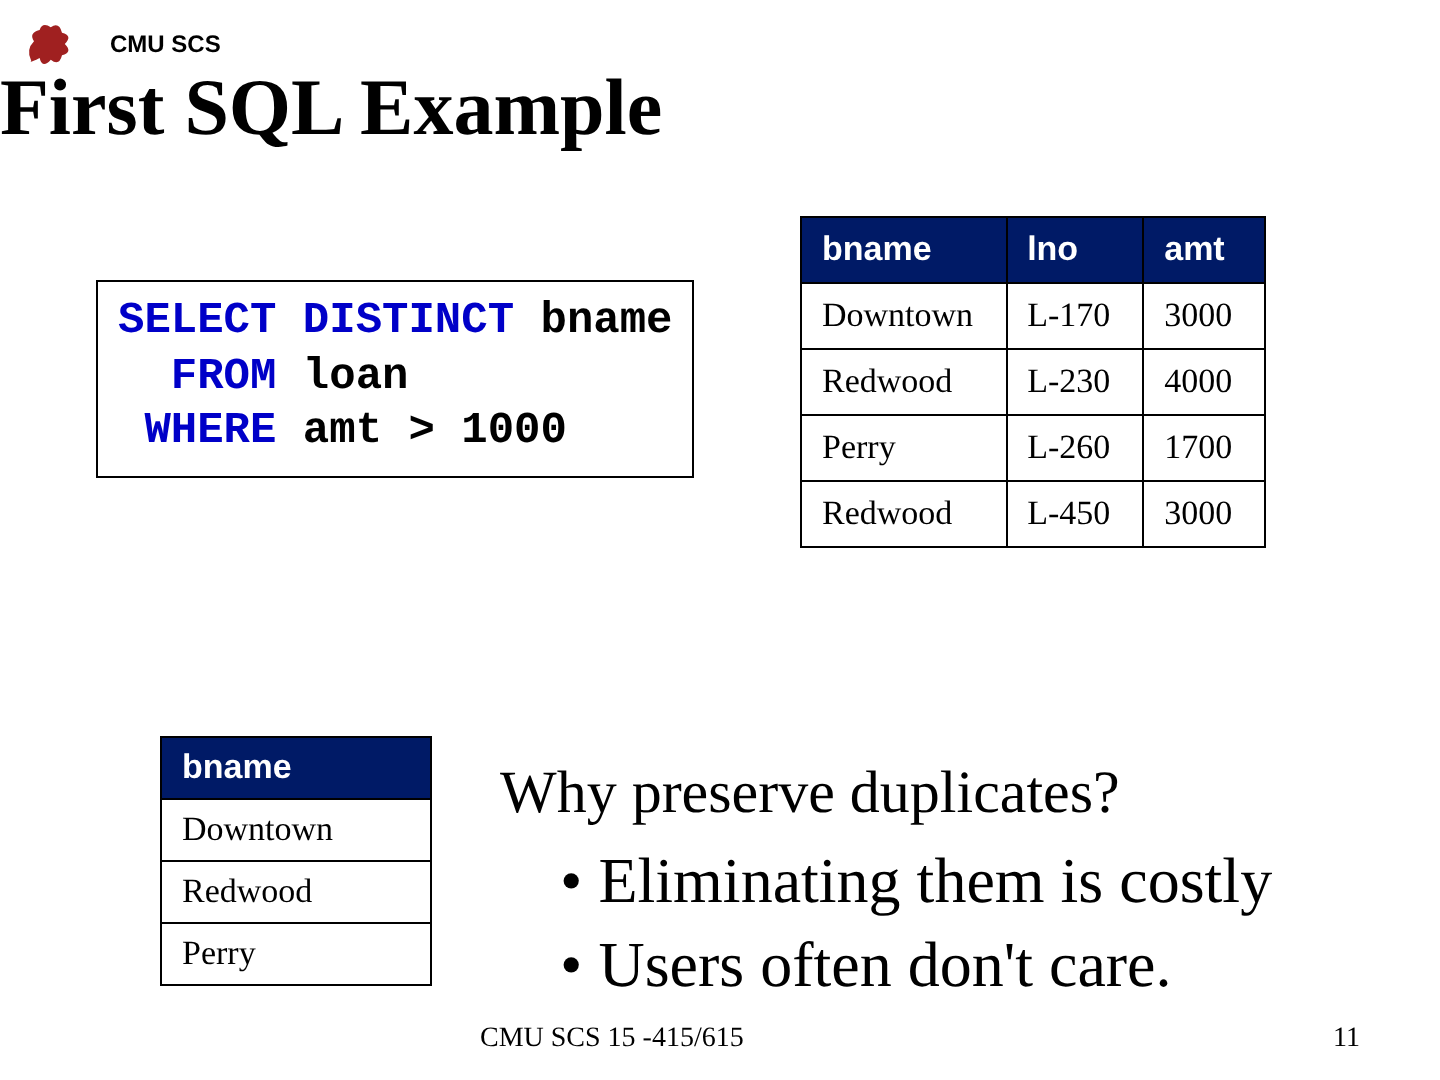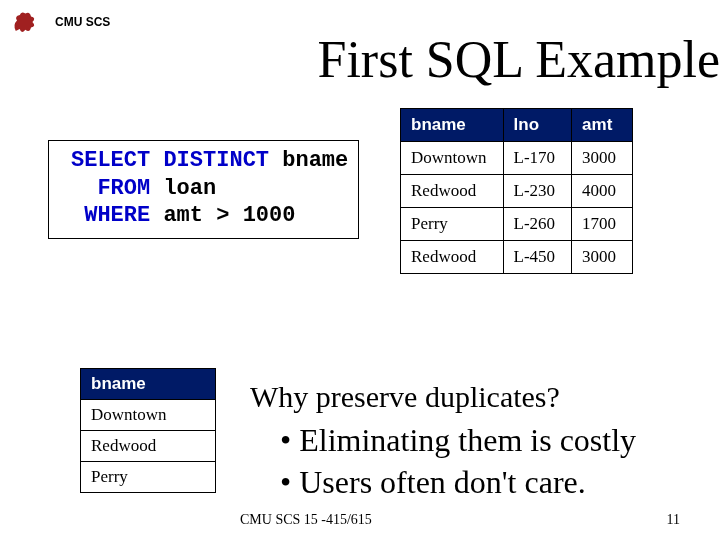--- a/index.html
+++ b/index.html
@@ -14,26 +14,26 @@
     position:absolute; top:8px; left:10px;
     display:flex; align-items:center; gap:17px;
   }
   .logo svg { display:block; }
   .dept {
     font-family: Arial, Helvetica, sans-serif;
     font-weight:bold; font-size:12px;
   }
   .title {
     position:absolute; top:30px; left:0; width:100%;
-    text-align:right; font-size:52px;
+    text-align:left; font-size:40px;font-weight:bold;
   }
   .sqlbox {
     position:absolute; top:140px; left:48px;
     border:1.5px solid #000;
-    padding:6px 10px 8px 22px;
+    padding:6px 10px 8px 10px;
     font-family: "Courier New", Courier, monospace;
     font-weight:bold; font-size:22px; line-height:1.25;
     white-space:pre;
   }
   .kw { color:#0000c8; }
   .table1 {
     position:absolute; top:108px; left:400px;
     border-collapse:collapse; font-size:17px;
   }
   .table1 th, .table1 td {

